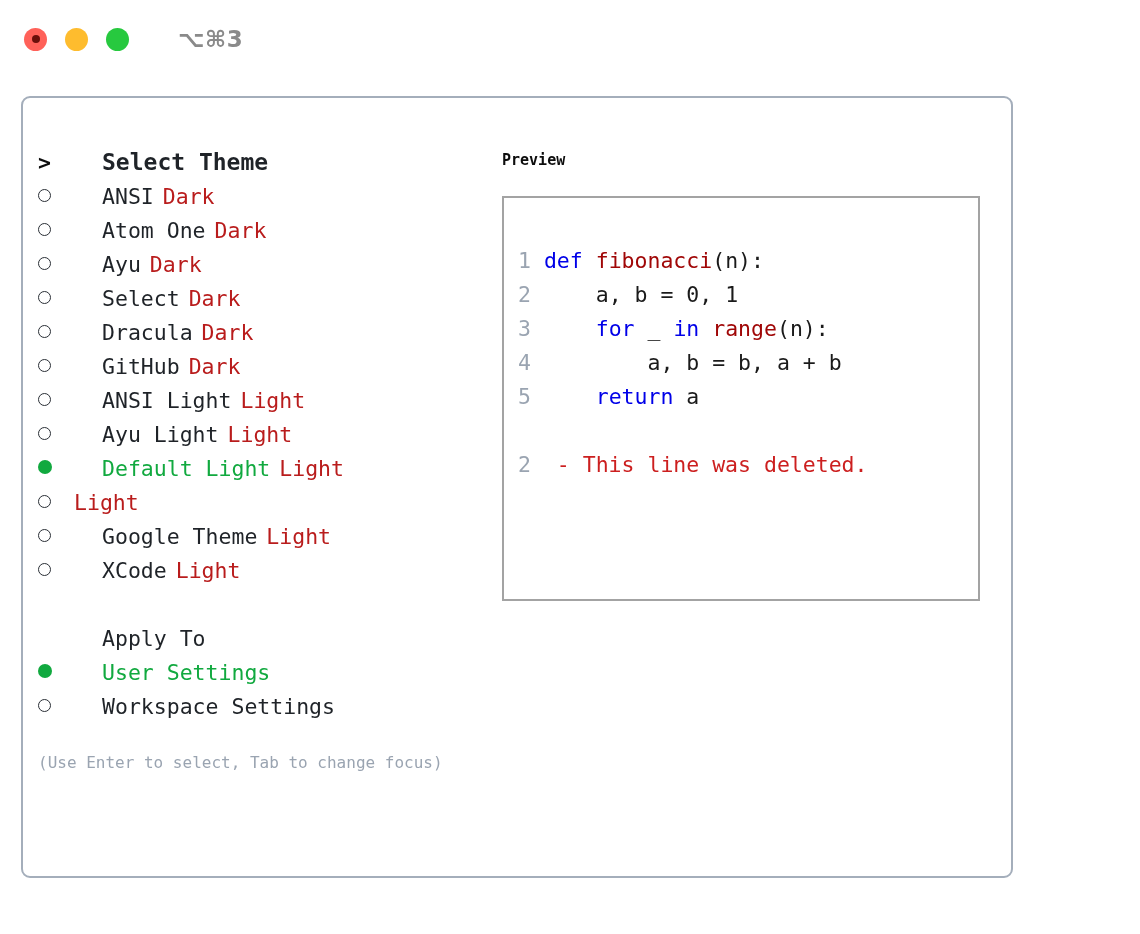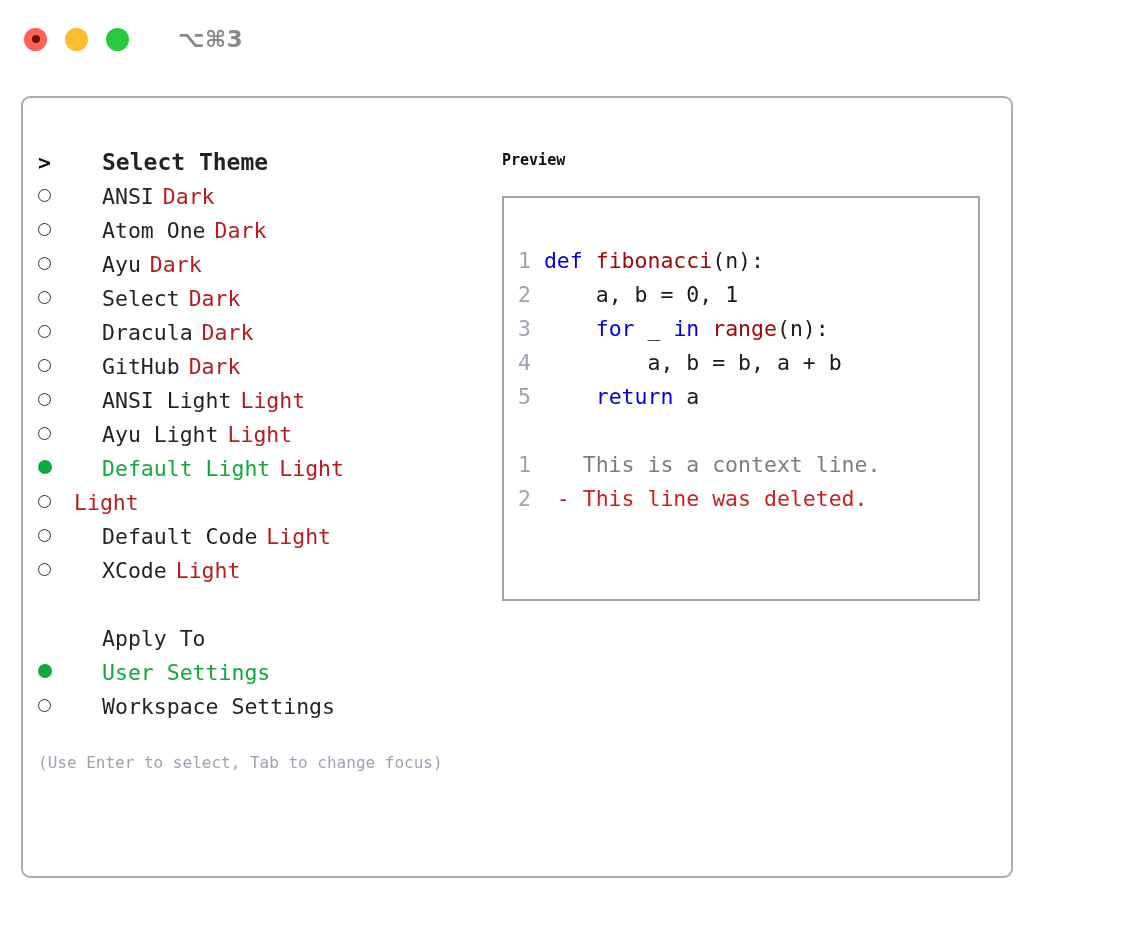--- a/index.html
+++ b/index.html
@@ -221,21 +221,21 @@
             <div class="row"><span class="marker"><span class="dot-empty"></span></span><span class="label">ANSI</span><span class="tag">Dark</span></div>
             <div class="row"><span class="marker"><span class="dot-empty"></span></span><span class="label">Atom One</span><span class="tag">Dark</span></div>
             <div class="row"><span class="marker"><span class="dot-empty"></span></span><span class="label">Ayu</span><span class="tag">Dark</span></div>
             <div class="row"><span class="marker"><span class="dot-empty"></span></span><span class="label">Select</span><span class="tag">Dark</span></div>
             <div class="row"><span class="marker"><span class="dot-empty"></span></span><span class="label">Dracula</span><span class="tag">Dark</span></div>
             <div class="row"><span class="marker"><span class="dot-empty"></span></span><span class="label">GitHub</span><span class="tag">Dark</span></div>
             <div class="row"><span class="marker"><span class="dot-empty"></span></span><span class="label">ANSI Light</span><span class="tag">Light</span></div>
             <div class="row"><span class="marker"><span class="dot-empty"></span></span><span class="label">Ayu Light</span><span class="tag">Light</span></div>
             <div class="row"><span class="marker"><span class="dot-filled"></span></span><span class="label sel">Default Light</span><span class="tag">Light</span></div>
             <div class="row"><span class="marker"><span class="dot-empty"></span></span><span class="tag">Light</span></div>
-            <div class="row"><span class="marker"><span class="dot-empty"></span></span><span class="label">Default Code</span><span class="tag">Light</span></div>
+            <div class="row"><span class="marker"><span class="dot-empty"></span></span><span class="label">Google Theme</span><span class="tag">Light</span></div>
             <div class="row"><span class="marker"><span class="dot-empty"></span></span><span class="label">XCode</span><span class="tag">Light</span></div>
           </div>
 
         <div class="spacer-row"></div>
 
         <div class="row">
           <span class="marker"></span>
           <span class="label">Apply To</span>
         </div>
 
@@ -253,21 +253,20 @@
         <div class="preview-box">
           <div id="code-block">
               <div class="code-line"><span class="ln">1</span><span> </span><span class="kw">def</span><span class="txt"> </span><span class="fn">fibonacci</span><span class="txt">(n):</span></div>
               <div class="code-line"><span class="ln">2</span><span>     </span><span class="txt">a, b = 0, 1</span></div>
               <div class="code-line"><span class="ln">3</span><span>     </span><span class="kw">for</span><span class="txt"> _ </span><span class="kw">in</span><span class="txt"> </span><span class="fn">range</span><span class="txt">(n):</span></div>
               <div class="code-line"><span class="ln">4</span><span>         </span><span class="txt">a, b = b, a + b</span></div>
               <div class="code-line"><span class="ln">5</span><span>     </span><span class="kw">return</span><span class="txt"> a</span></div>
             </div>
           <div class="blank-line"></div>
           <div id="diff-block">
-              <div class="code-line"><span class="ln">1</span><span class="ctx">    </span><span class="ctx">This is a context line.</span></div>
               <div class="code-line"><span class="ln">2</span><span class="del">  - </span><span class="del">This line was deleted.</span></div>
             </div>
         </div>
       </div>
 
     </div>
   </div>
 </div>
 
 </body></html>

